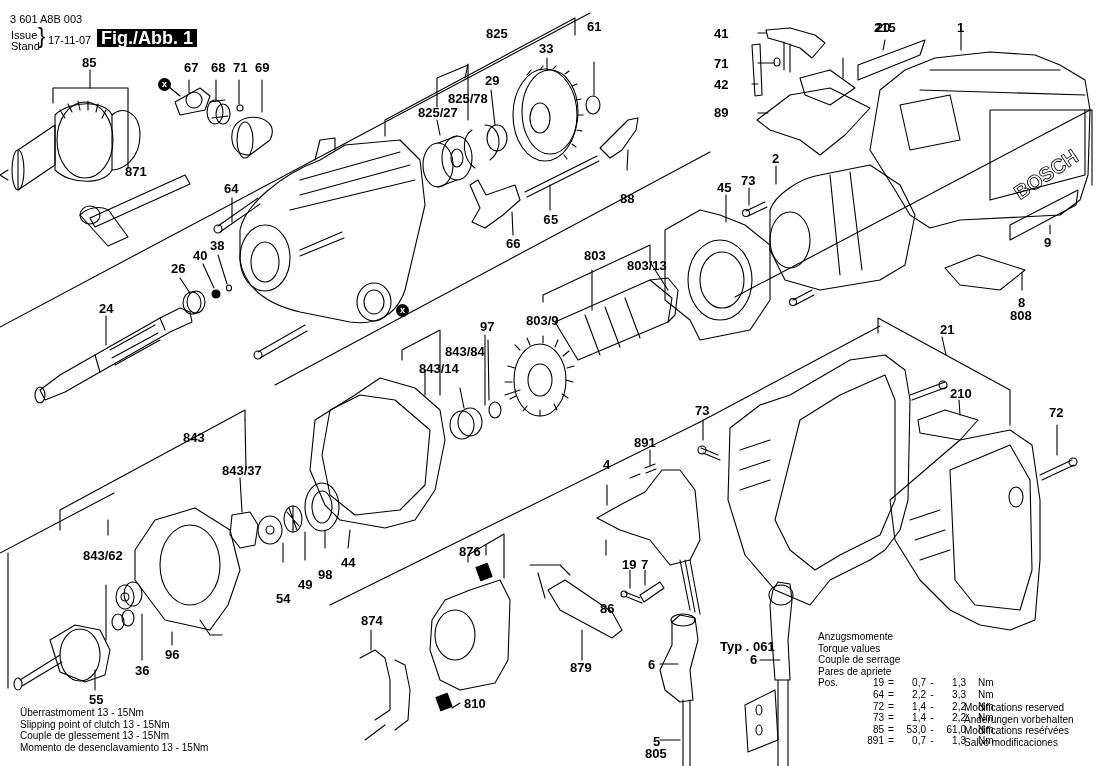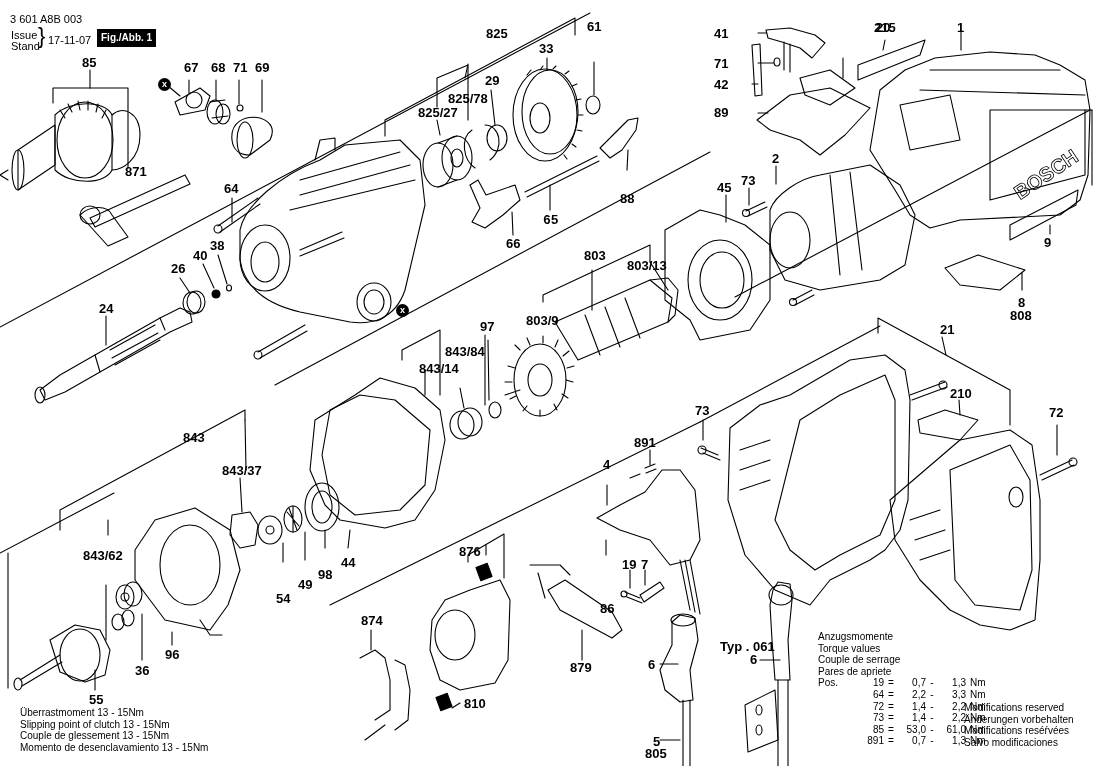--- a/index.html
+++ b/index.html
@@ -3,32 +3,32 @@
 <meta charset="utf-8">
 <style>
   html, body { margin: 0; padding: 0; background: #ffffff; }
   body { width: 1098px; height: 766px; position: relative; overflow: hidden;
          font-family: "Liberation Sans", sans-serif; color: #000; }
   #art { position: absolute; left: 0; top: 0; width: 1098px; height: 766px; }
   .lbl { position: absolute; font-family: "Liberation Sans", sans-serif; font-weight: bold;
          font-size: 13px; line-height: 14px; white-space: nowrap; color: #000; }
   .hdr { position: absolute; font-size: 11px; line-height: 12px; white-space: nowrap; }
   .fig { position: absolute; left: 97px; top: 29px; background: #000; color: #fff;
-         font-weight: bold; font-size: 10px; line-height: 18px; padding: 0 4px; text-align: center; }
+         font-weight: bold; font-size: 18px; line-height: 18px; padding: 0 4px; text-align: center; }
   .brace { position: absolute; left: 38px; top: 25px; font-size: 22px; line-height: 22px; font-weight: normal; }
   .note { position: absolute; font-size: 10px; line-height: 11.6px; white-space: nowrap; }
   .torque-row { display: flex; }
   .torque-row span { display: inline-block; }
   .t-pos { width: 40px; }
   .t-num { width: 26px; text-align: right; }
   .t-eq { width: 14px; text-align: center; }
   .t-min { width: 28px; text-align: right; }
   .t-dash { width: 12px; text-align: center; }
   .t-max { width: 28px; text-align: right; }
-  .t-unit { width: 22px; padding-left: 4px; }
+  .t-unit { width: 22px; padding-left: 12px; }
   .marker-x { position: absolute; width: 13px; height: 13px; border-radius: 50%; background: #000;
               color: #fff; font-size: 9px; font-weight: bold; line-height: 13px; text-align: center; }
 </style>
 </head>
 <body>
 
 <svg id="art" viewBox="0 0 1098 766" xmlns="http://www.w3.org/2000/svg">
   <g fill="none" stroke="#000" stroke-width="1.1" stroke-linejoin="round" stroke-linecap="round">
 
     <line x1="0" y1="327" x2="590" y2="13"></line>

